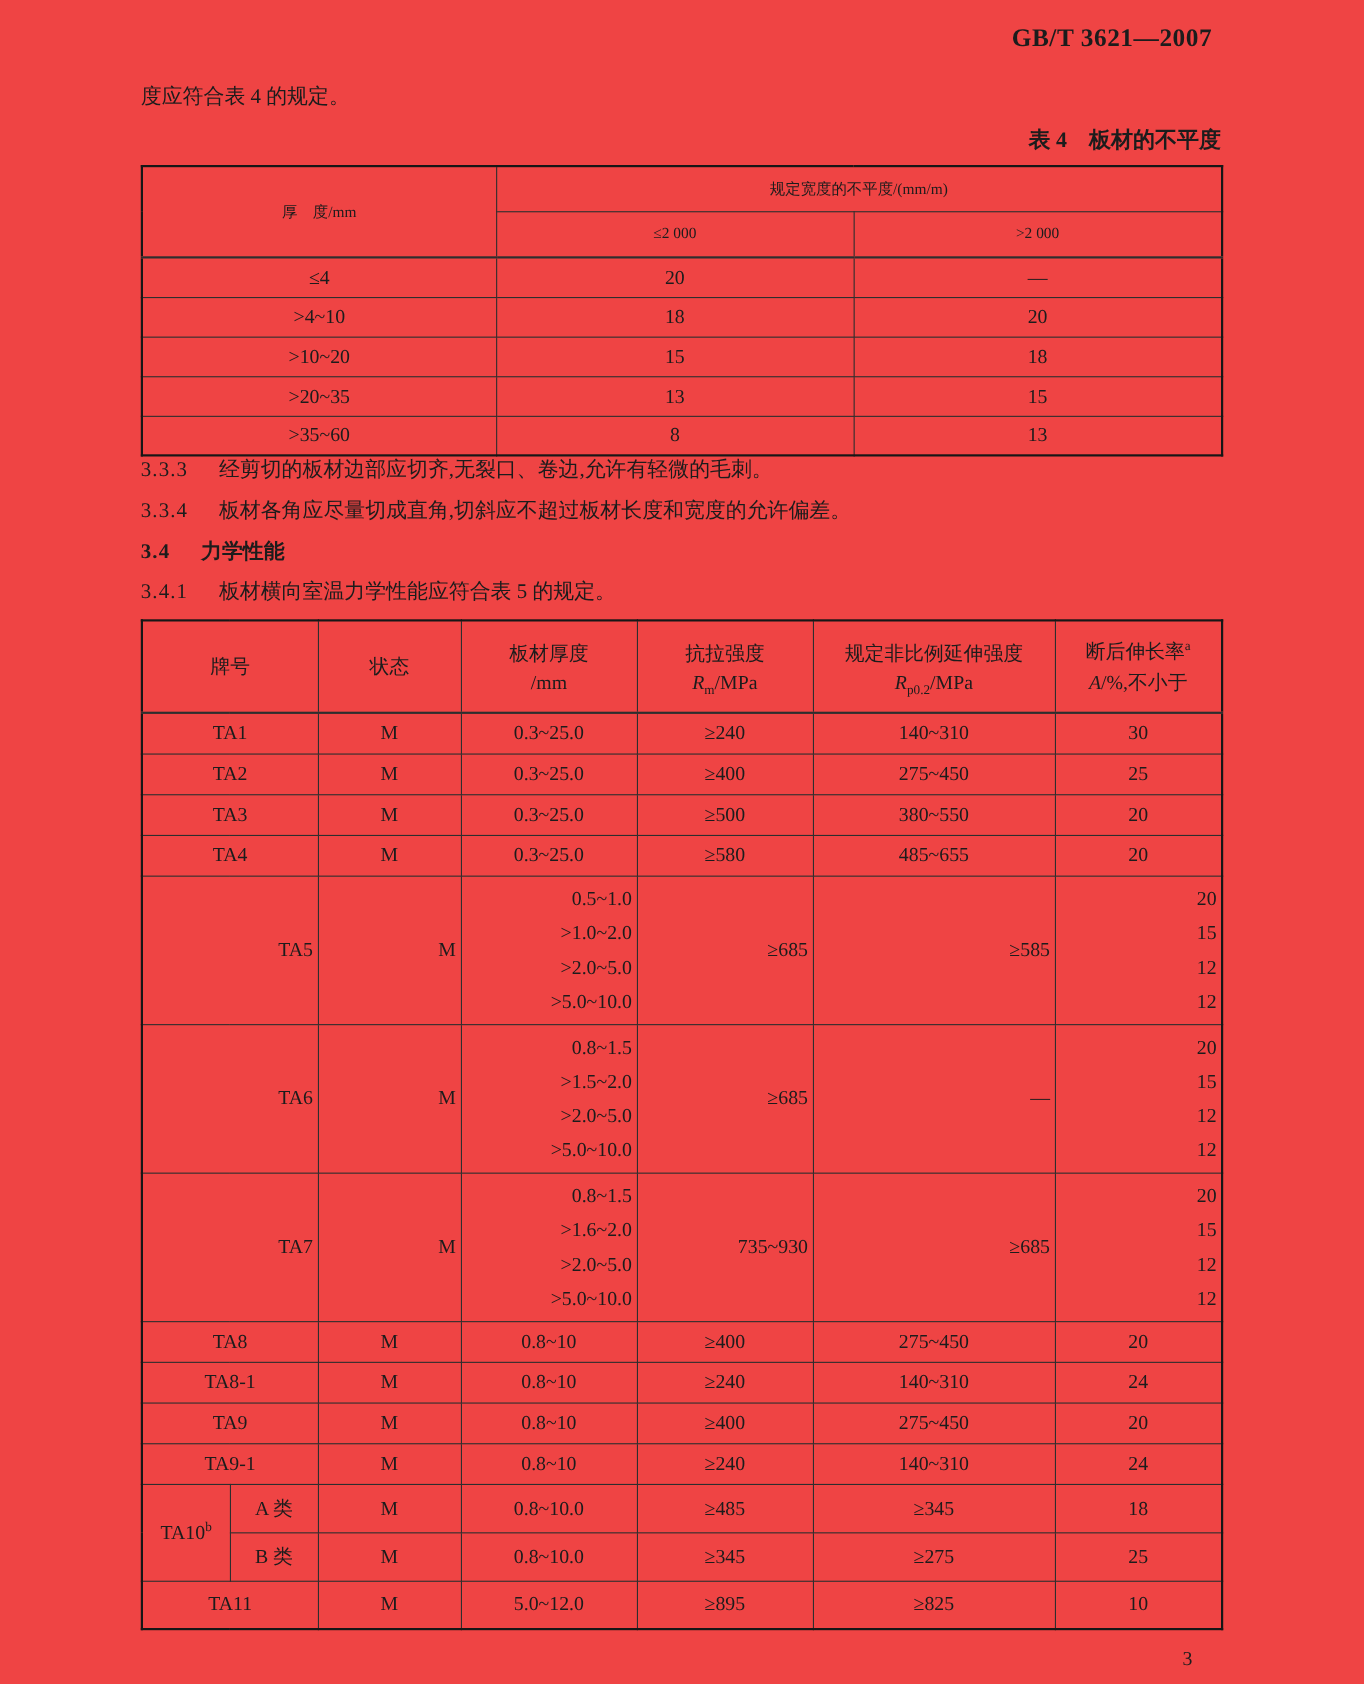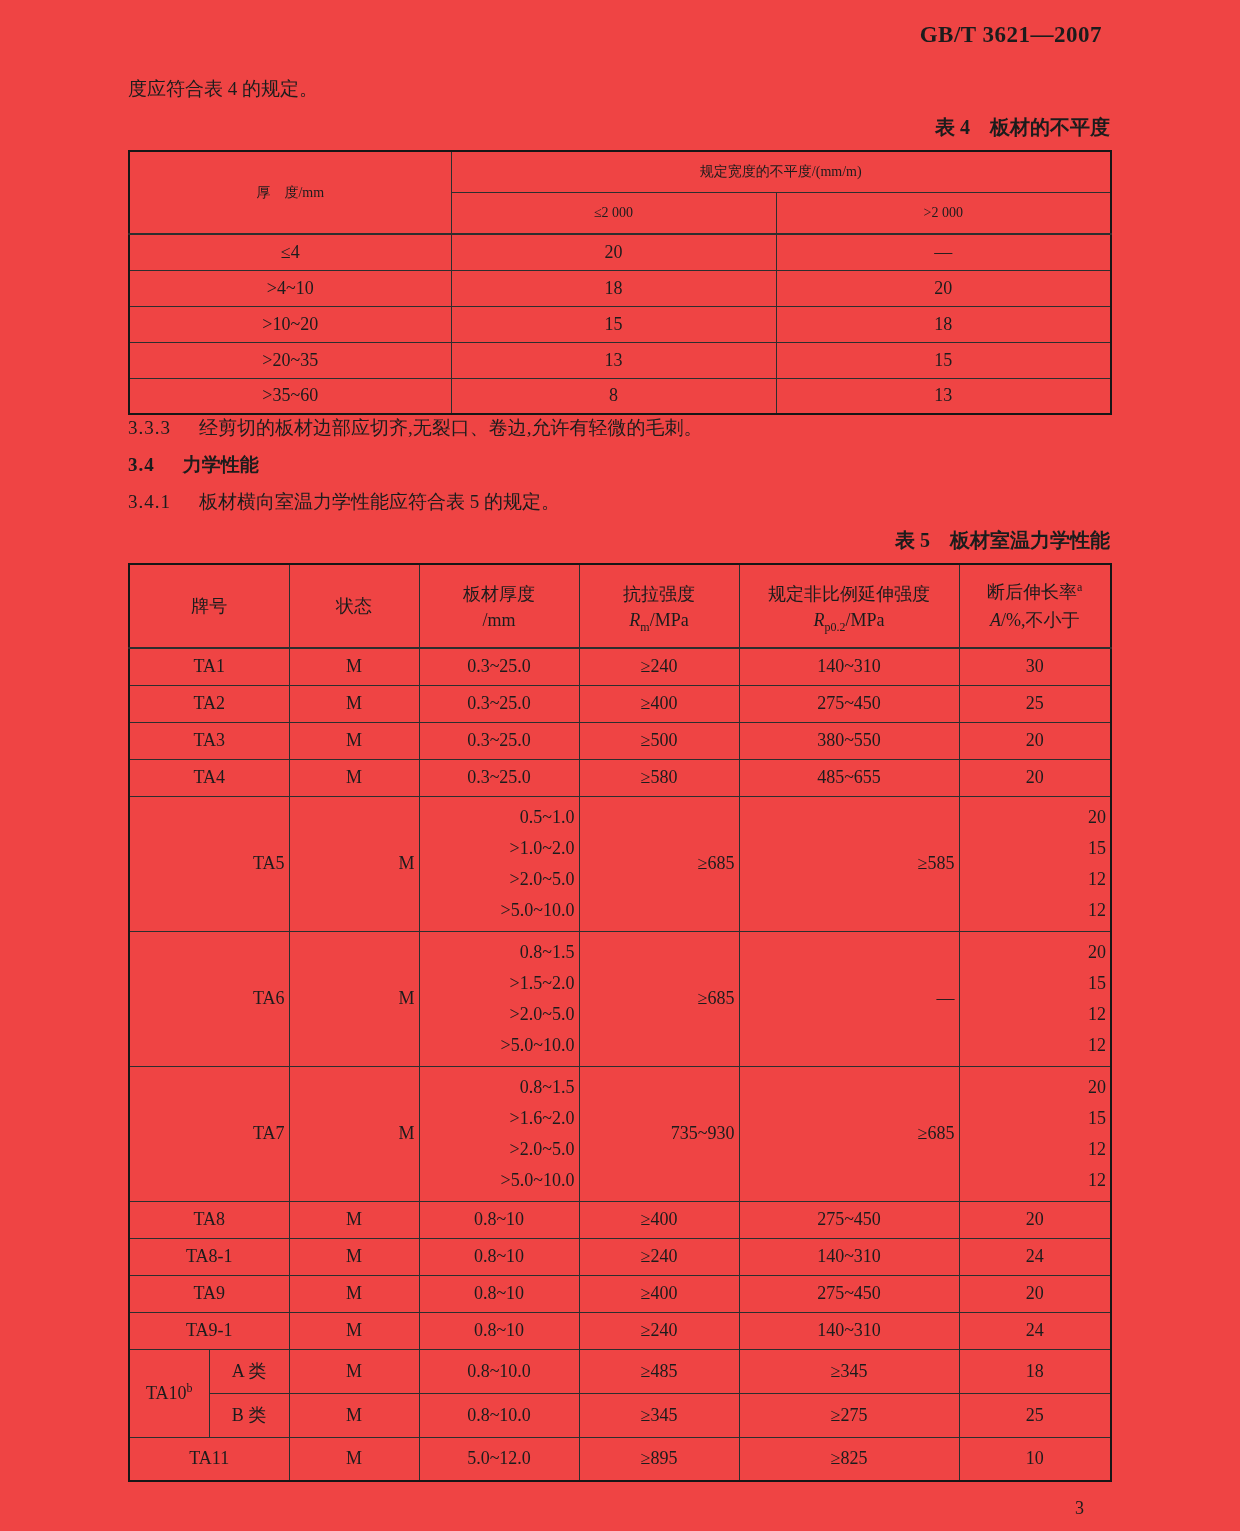--- a/index.html
+++ b/index.html
@@ -93,25 +93,25 @@
           <tr>
             <td colspan="1">&gt;35~60</td>
             <td>8</td>
             <td>13</td>
           </tr>
         </tbody>
     </table>
 
     <div class="clauses">
         <div class="clause"><span class="cnum">3.3.3</span><span>经剪切的板材边部应切齐,无裂口、卷边,允许有轻微的毛刺。</span></div>
+        <div class="clause"><span class="cnum">3.3.4</span><span>板材各角应尽量切成直角,切斜应不超过板材长度和宽度的允许偏差。</span></div>
         <div class="clause bold"><span class="cnum">3.4</span><span>力学性能</span></div>
         <div class="clause"><span class="cnum">3.4.1</span><span>板材横向室温力学性能应符合表 5 的规定。</span></div>
       </div>
 
-    <div class="tbl-title">表 5　板材室温力学性能</div>
 
     <table class="t5">
       <colgroup>
         <col style="width:80px">
           <col style="width:80px">
           <col style="width:130px">
         <col style="width:160px">
           <col style="width:160px">
           <col style="width:220px">
           <col style="width:152px">

